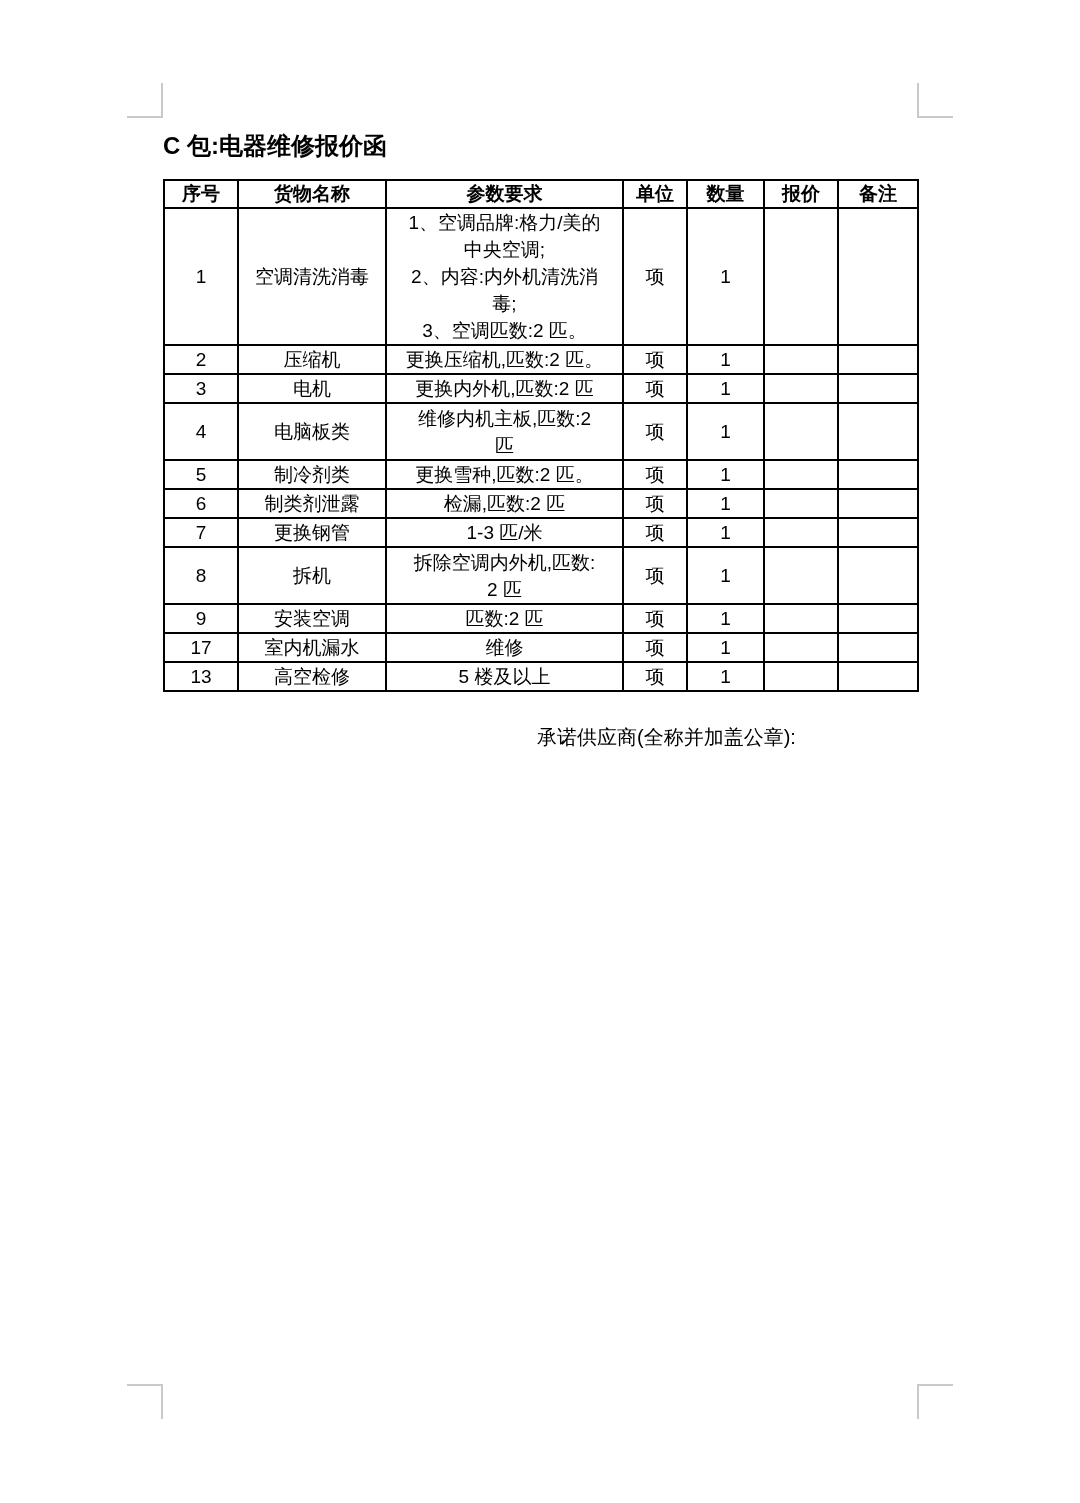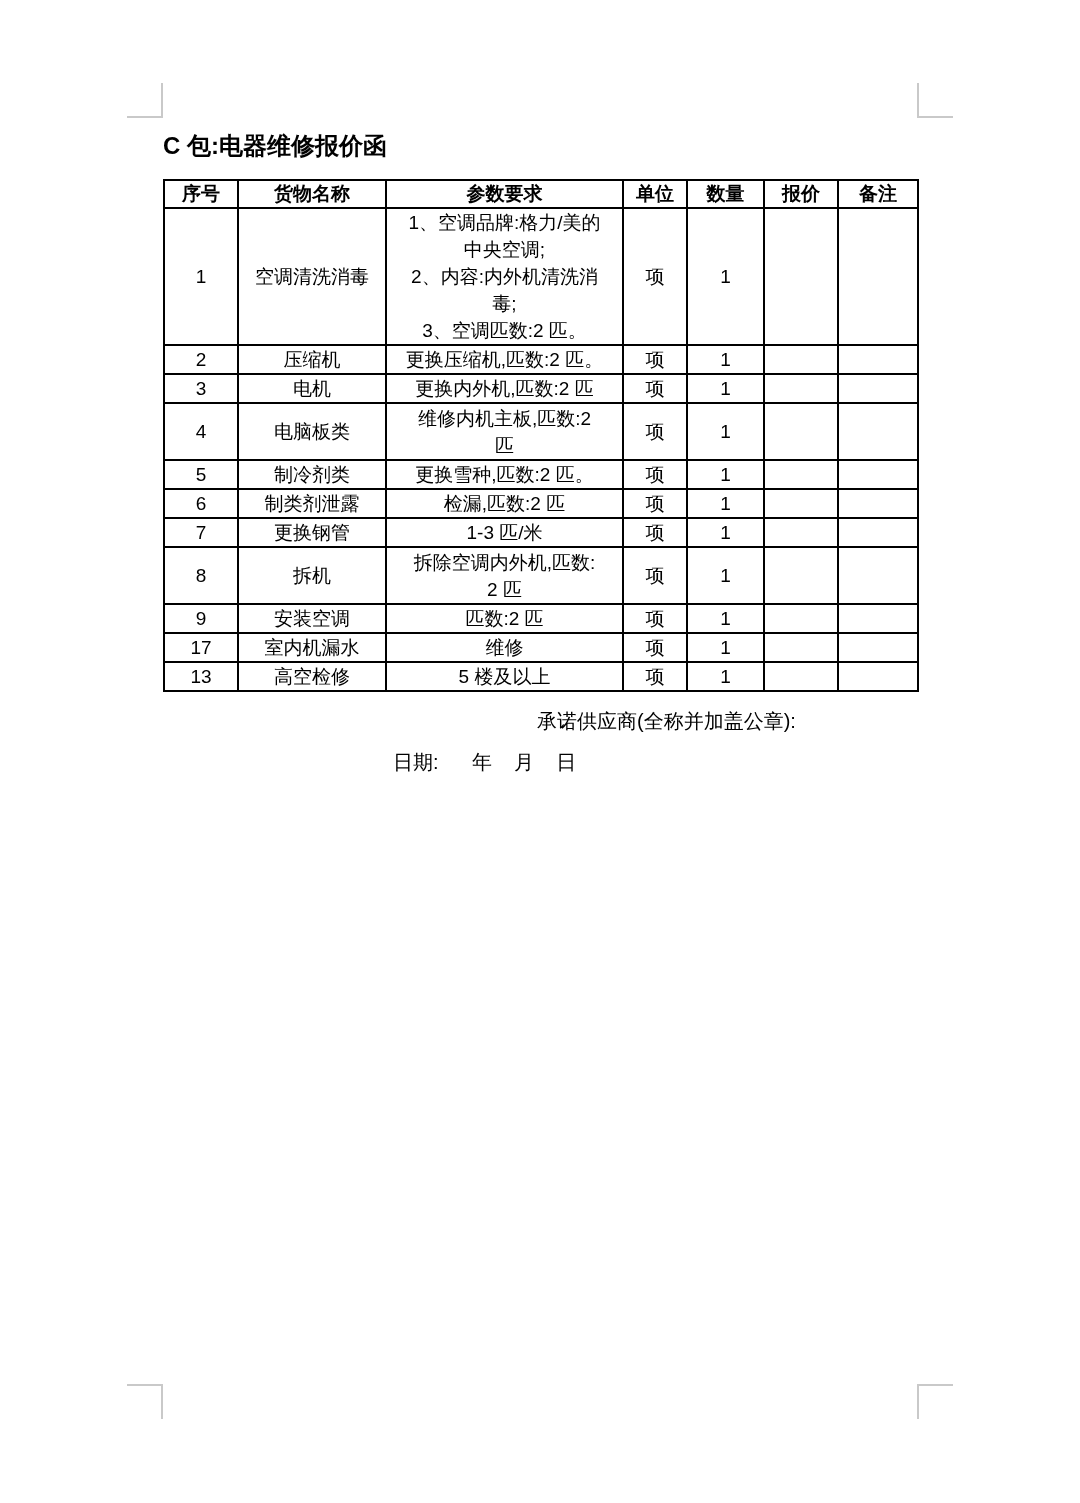--- a/index.html
+++ b/index.html
@@ -59,21 +59,21 @@
   td.params {
     text-align: left;
     padding: 2px 7px;
     white-space: pre-wrap;
     line-height: 27px;
   }
   tr.h-tall { height: 137px; }
   tr.h-two  { height: 57px; }
   tr.h-one  { height: 29px; }
 
-  .sig-block { margin-top: 16px; font-size: 20px; }
+  .sig-block { margin-top: 32px; font-size: 20px; }
   .sig-line { margin-left: 374px; line-height: 26px; }
   .sig-line + .sig-line { margin-top: 19px; }
   .date-line { margin-left: 230px; margin-top: 15px; line-height: 26px; white-space: pre; }
 </style>
 </head>
 <body>
 
 <div class="page">
 
   <div class="crop tl"></div>
@@ -211,17 +211,16 @@
           <td>项</td>
           <td>1</td>
           <td></td>
           <td></td>
         </tr>
       </tbody>
     </table>
 
     <div class="sig-block">
       <div class="sig-line">承诺供应商(全称并加盖公章):</div>
-      <div class="date-line">日期:      年    月    日</div>
     </div>
 
   </div>
 </div>
 
 </body></html>

